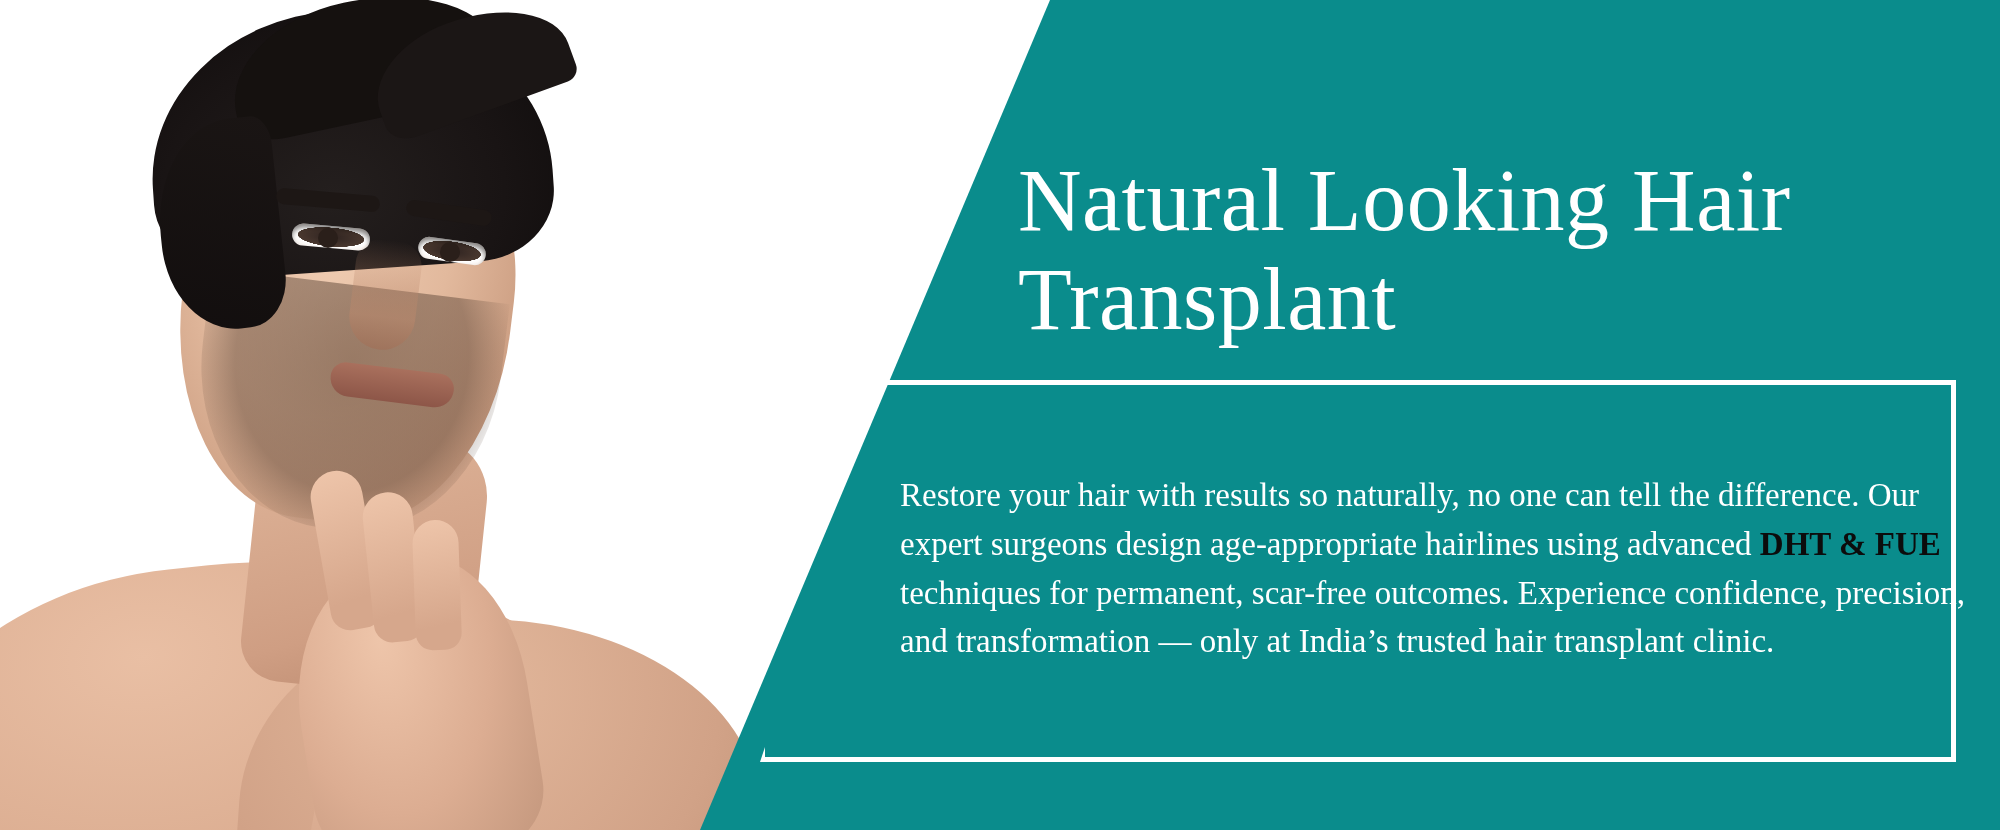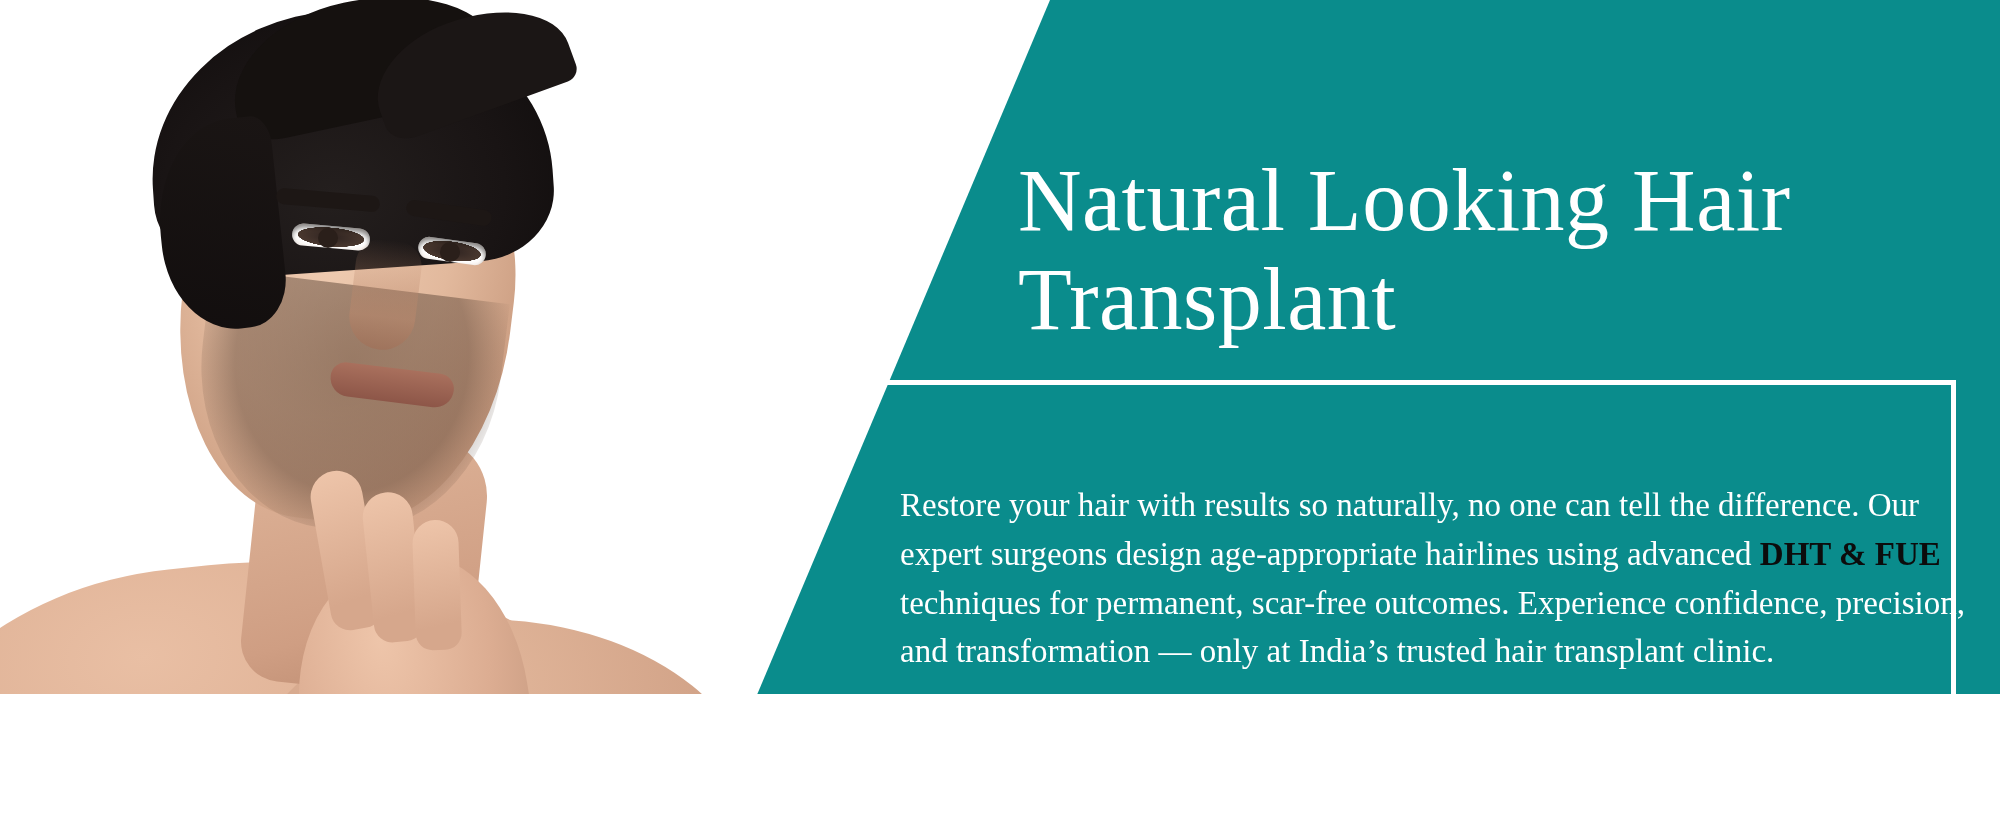--- a/index.html
+++ b/index.html
@@ -4,21 +4,21 @@
 <title>Hair Transplant Banner</title>
 <style>
   html, body {
     margin: 0;
     padding: 0;
     background: #ffffff;
   }
   .banner {
     position: relative;
     width: 2000px;
-    height: 694px;
+    height: 830px;
     overflow: hidden;
     background: #ffffff;
     font-family: "Liberation Serif", "DejaVu Serif", serif;
   }
 
   
   .photo-pane {
     position: absolute;
     left: 0;
     top: 0;
@@ -247,21 +247,21 @@
     height: 382px;
     border: 5px solid #ffffff;
     box-sizing: border-box;
     -webkit-clip-path: polygon(128px 0, 1196px 0, 1196px 382px, 0 382px);
     clip-path: polygon(128px 0, 1196px 0, 1196px 382px, 0 382px);
   }
 
   .desc-text {
     position: absolute;
     left: 900px;
-    top: 448px;
+    top: 438px;
     width: 1070px;
     color: #ffffff;
     font-size: 33px;
     line-height: 1.48;
     font-weight: 400;
   }
   .desc-text .emph {
     color: #0c0c0c;
     font-weight: 700;
   }

